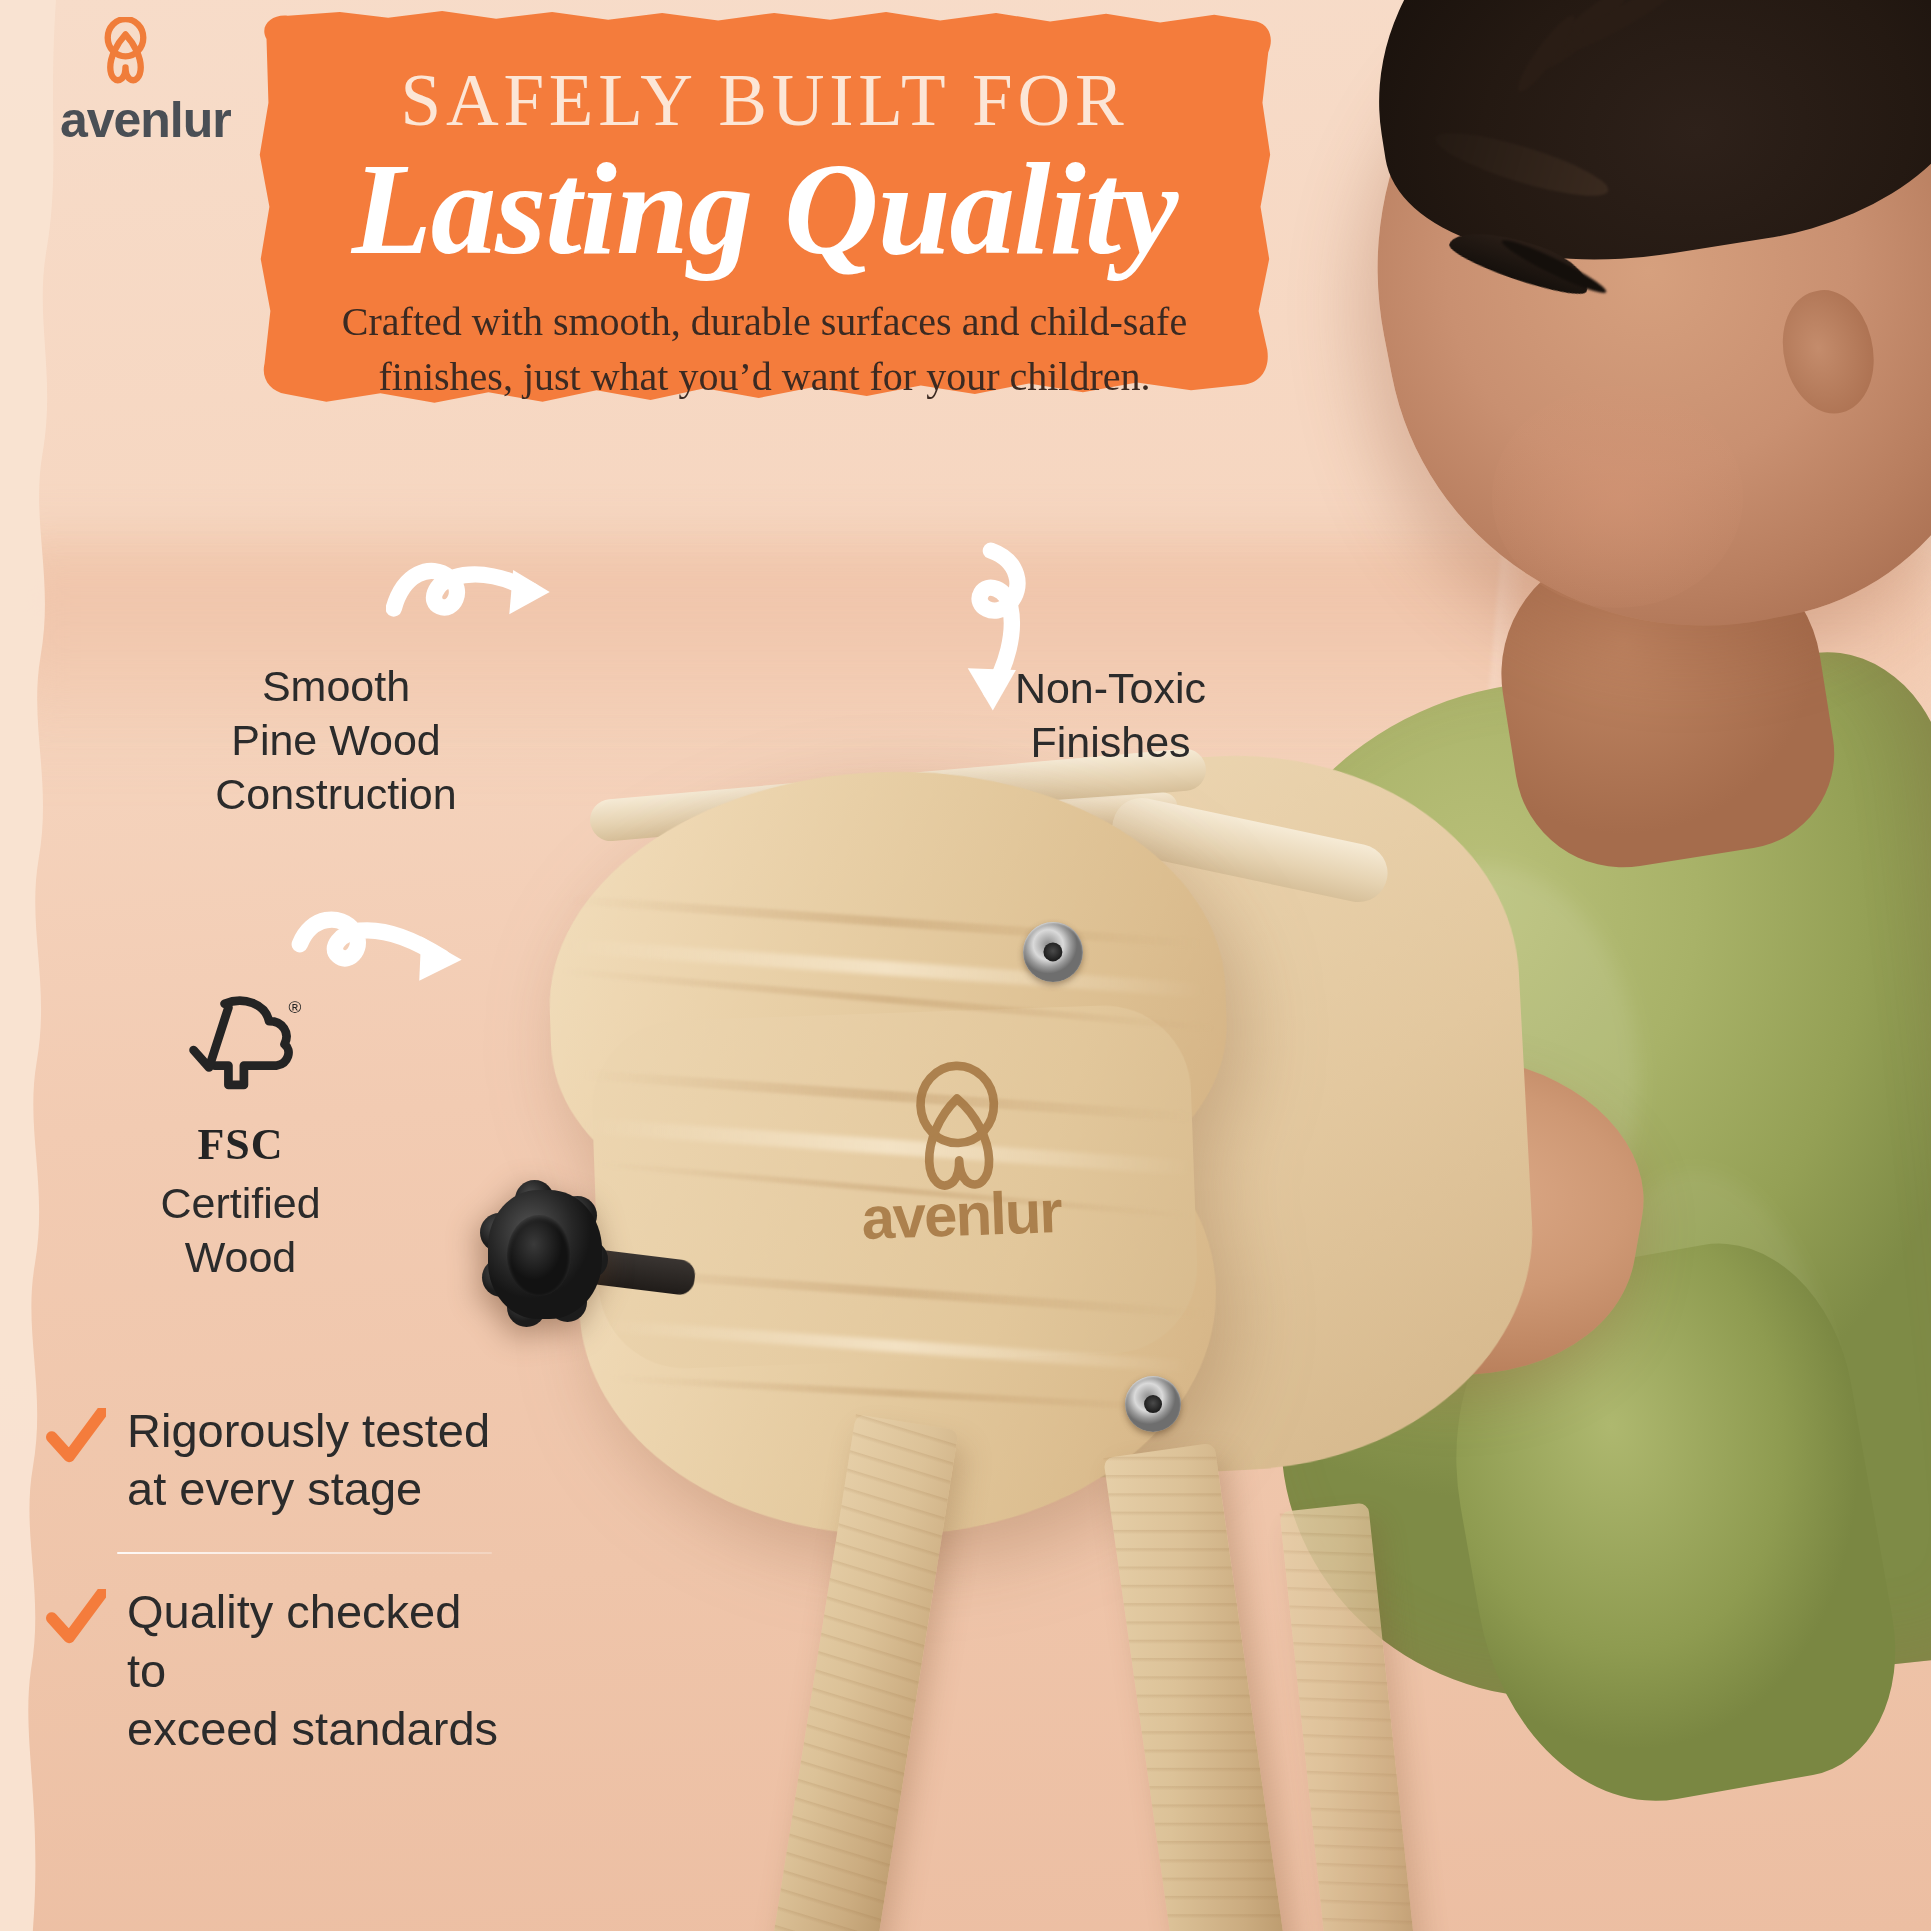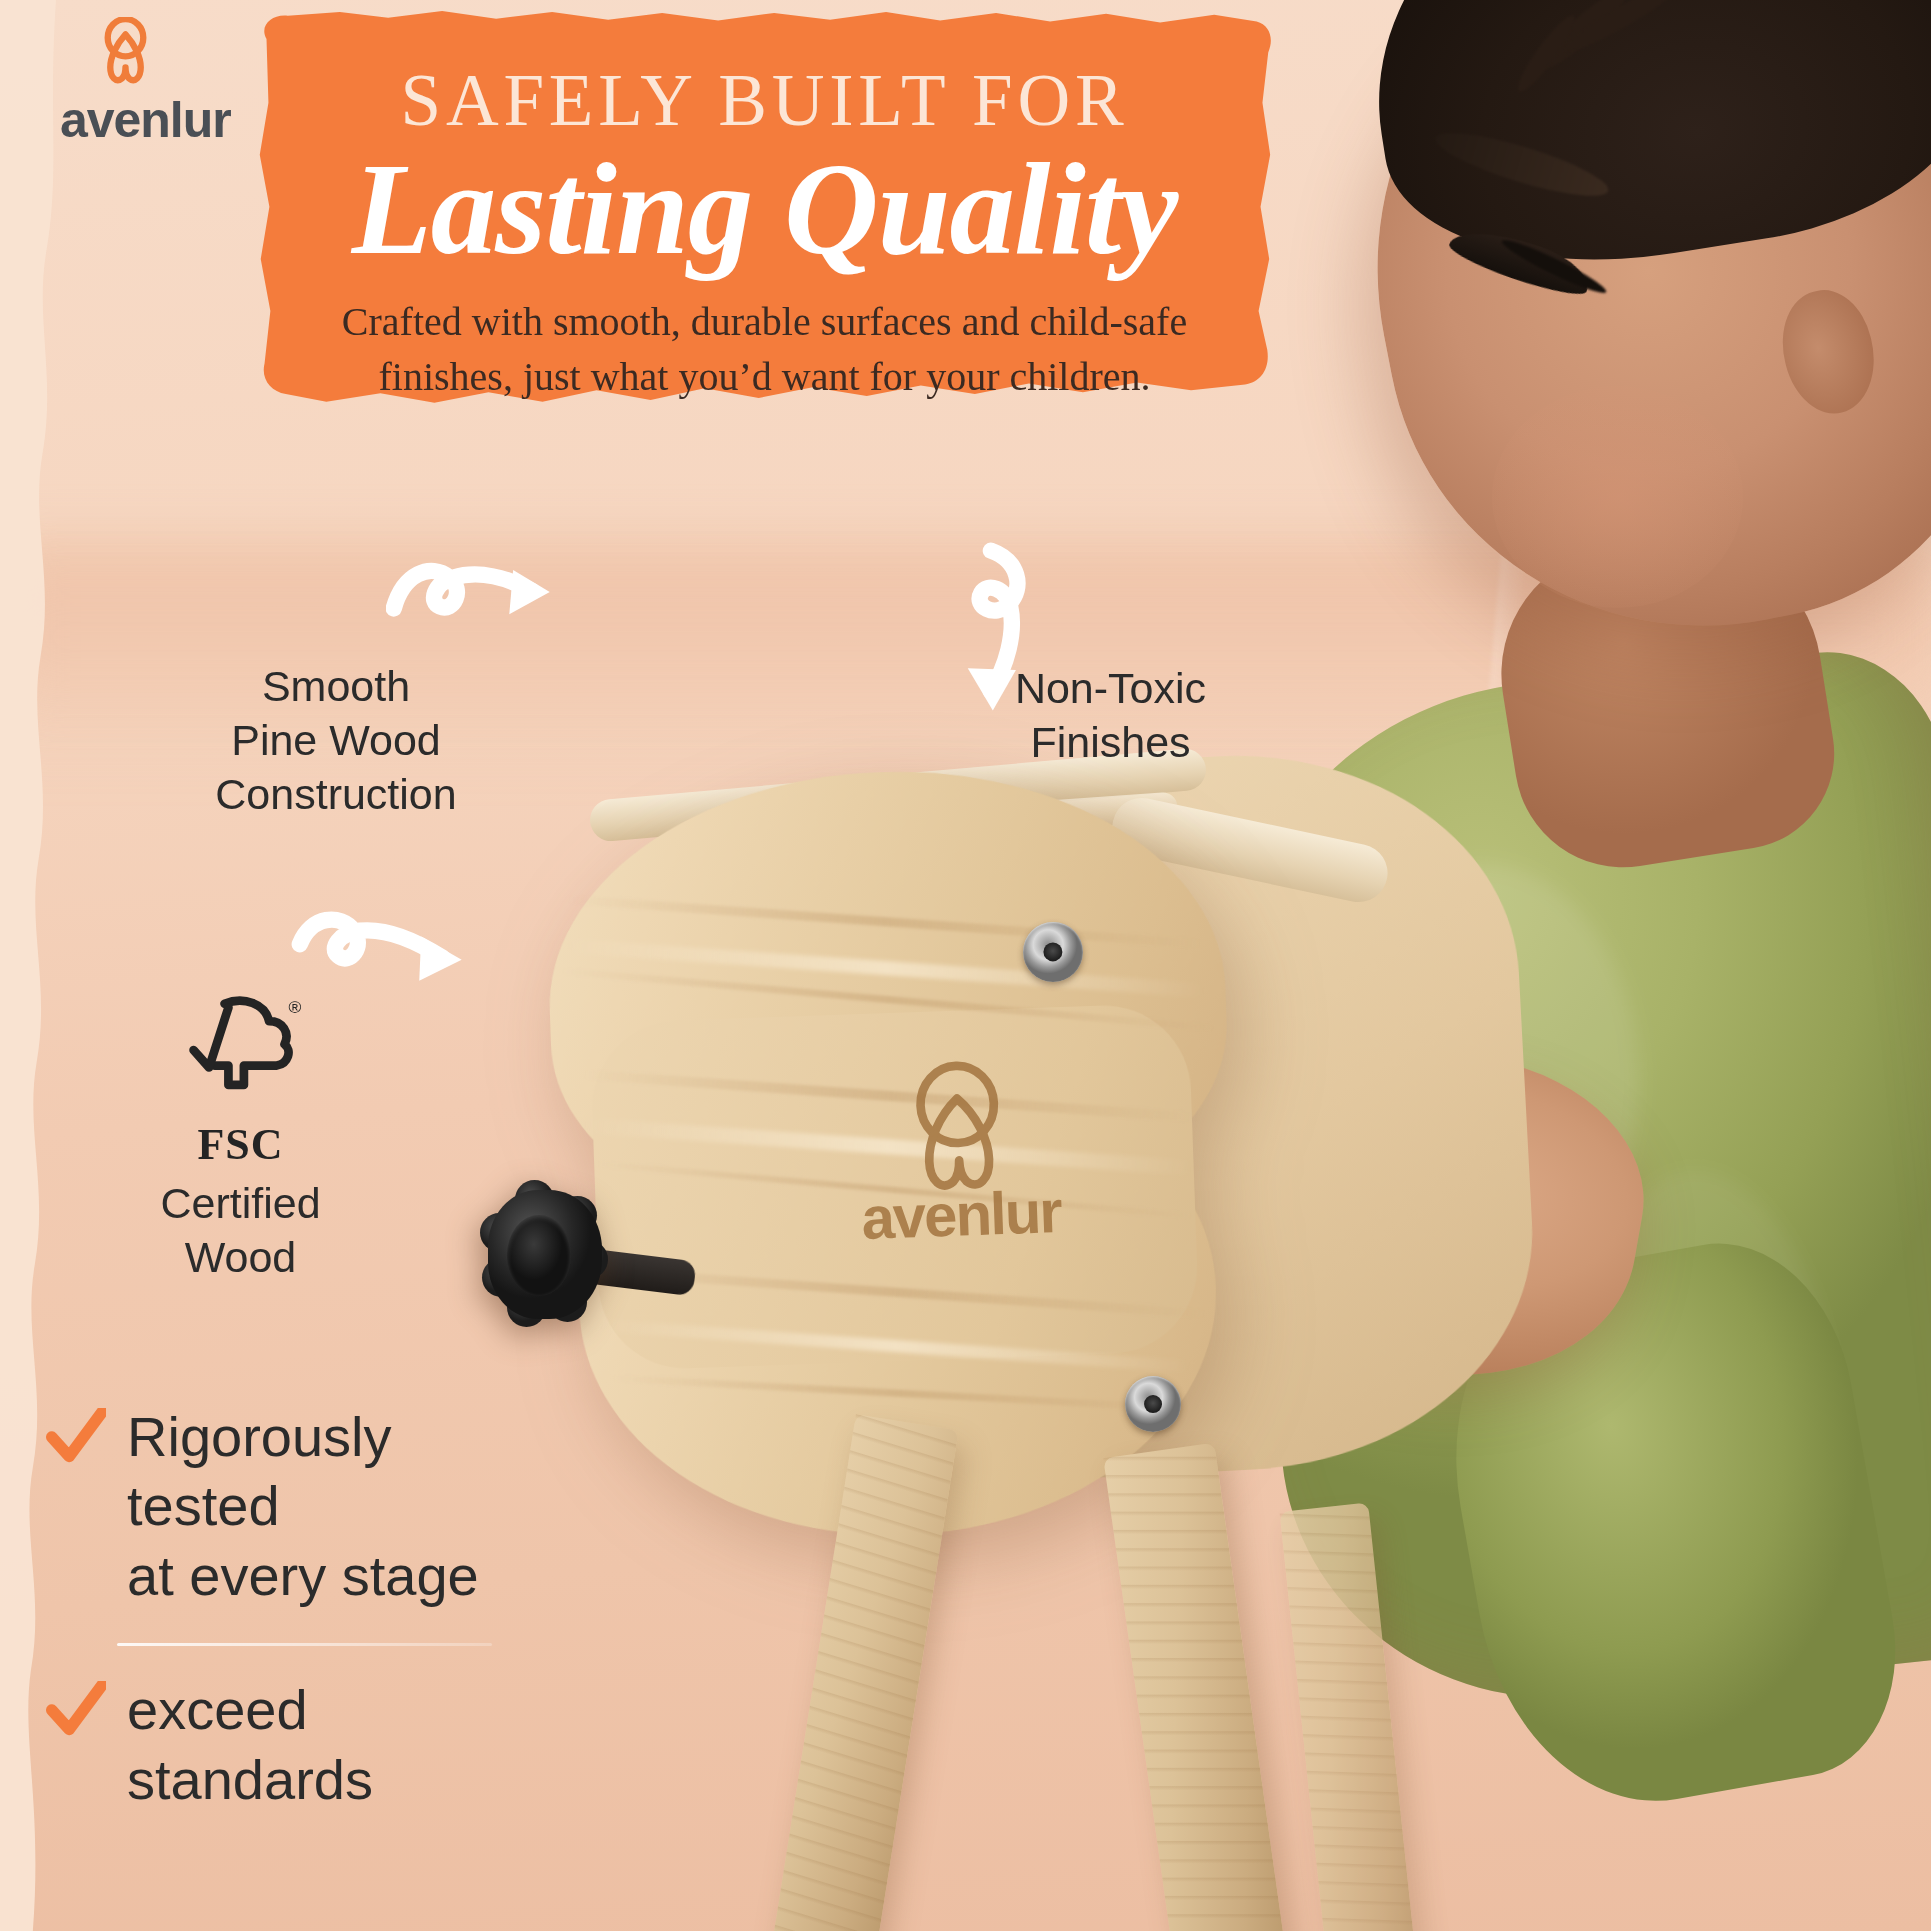--- a/index.html
+++ b/index.html
@@ -349,21 +349,21 @@
   }
   .fsc-label { font-size:43px; color:#2B2B2B; line-height:1.26; margin-top:5.8px; }
 
   
   .brush { position:absolute; z-index:8; }
 
   
   .checklist { position:absolute; left:46px; top:1402px; width:454px; z-index:8; }
   .check-row { display:flex; align-items:flex-start; gap:21px; }
   .check-icon { flex:0 0 auto; width:60px; height:60px; margin-top:5.8px; }
-  .check-text { font-size:56px; line-height:1.24; color:#2B2B2B; }
+  .check-text { font-size:47px; line-height:1.24; color:#2B2B2B; }
   .check-div {
     height:2.9px; margin:33px 7.7px 29px 71px;
     background:linear-gradient(90deg, rgba(255,255,255,.9), rgba(255,255,255,.25));
     border-radius:1.9px;
   }
 </style>
 </head>
 <body>
 
 <div id="canvas">
@@ -566,19 +566,20 @@
       </div>
     </div>
 
     <div class="check-div"></div>
 
     <div class="check-row">
       <svg class="check-icon" viewBox="0 0 62 62">
         <path d="M6 30 L 24 50 L 58 4" fill="none" stroke="#F47C3C" stroke-width="12" stroke-linecap="round" stroke-linejoin="round"></path>
       </svg>
       <div class="check-text">
+        <div>Quality checked to</div>
         <div>exceed standards</div>
       </div>
     </div>
   </div>
 
 </div>
 
 
 </body></html>

